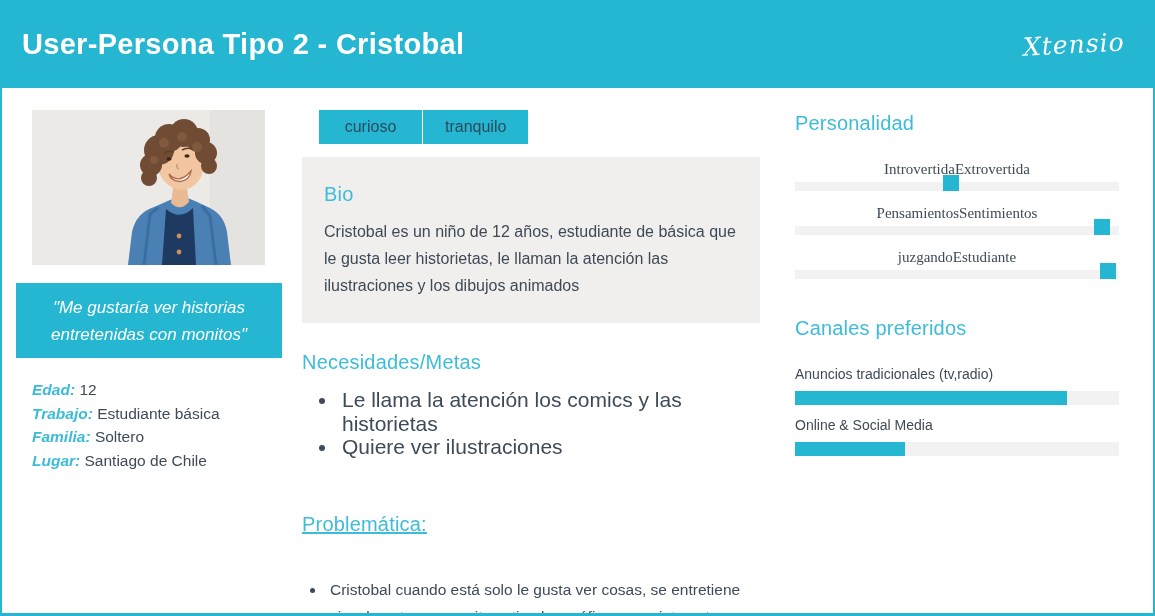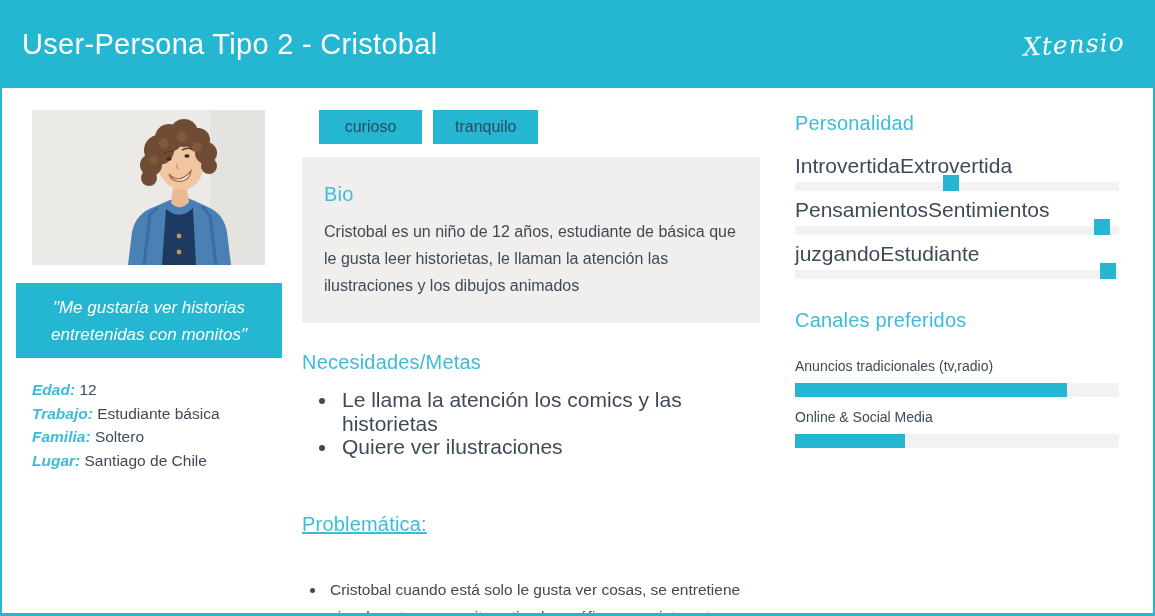--- a/index.html
+++ b/index.html
@@ -8,55 +8,55 @@
   }
   *{margin:0;padding:0;box-sizing:border-box;}
   html,body{background:#fff;}
   body{font-family:"Liberation Sans","DejaVu Sans",sans-serif;color:var(--text);}
   .card{position:relative;width:1155px;height:616px;background:#fff;
         border-left:2px solid var(--teal);border-right:2px solid var(--teal);
         border-bottom:3px solid var(--teal);overflow:hidden;}
   
   .header{position:absolute;left:-2px;top:0;width:1155px;height:88px;background:var(--teal);
           display:flex;align-items:center;justify-content:space-between;padding:0 30px 0 22px;}
-  .header h1{color:#fff;font-size:29px;font-weight:normal;letter-spacing:.3px;}
+  .header h1{color:#fff;font-size:29px;font-weight:bold;letter-spacing:.3px;}
   .logo{color:#fff;font-family:"DejaVu Serif",serif;font-style:italic;font-size:25px;
         transform:rotate(-3deg);letter-spacing:1px;}
   
   .col-left{position:absolute;left:14px;top:110px;width:266px;}
   .photo{width:233px;height:155px;margin-left:16px;display:block;}
   .quote{margin-top:18px;width:266px;min-height:75px;background:var(--teal);color:#fff;
          font-style:italic;font-size:17px;line-height:27px;text-align:center;
          display:flex;align-items:center;justify-content:center;padding:10px 14px;}
   .demos{margin:20px 0 0 16px;font-size:15.5px;line-height:23.5px;}
   .demos .lbl{color:var(--heading);font-weight:bold;font-style:italic;}
   
   .col-mid{position:absolute;left:300px;top:110px;width:458px;}
-  .tags{display:flex;gap:11px;margin-left:17px;}
+  .tags{display:flex;gap:1px;margin-left:17px;}
   .tag{background:var(--teal);color:var(--tagtext);font-size:16px;height:34px;
        display:inline-flex;align-items:center;justify-content:center;min-width:103px;padding:0 22px;}
   .bio-panel{margin-top:13px;background:var(--panel);padding:26px 18px 24px 22px;}
   h2{color:var(--heading);font-size:20px;font-weight:normal;letter-spacing:.2px;}
   .bio-panel h2{margin-bottom:12px;}
   .bio-text{font-size:16px;line-height:27px;}
   .needs-h{margin-top:28px;}
   ul.bullets{margin:14px 0 0 36px;font-size:21px;line-height:23.5px;}
   ul.bullets li{padding-left:4px;}
   .prob-h{margin-top:54px;text-decoration:underline;}
   ul.prob{margin:40px 0 0 24px;font-size:15.5px;line-height:27px;}
   ul.prob li{padding-left:4px;max-width:420px;}
   
   .col-right{position:absolute;left:793px;top:112px;width:324px;}
   .slider-row{margin-top:0;}
-  .slider-labels{display:flex;justify-content:flex-start;font-size:21px;height:18px;
-                 margin-bottom:4px;align-items:flex-end;}
+  .slider-labels{display:flex;justify-content:center;font-size:15px;height:18px;
+                 margin-bottom:4px;align-items:flex-end;font-family:Liberation Serif, serif;}
   .slider-track{position:relative;height:9px;background:var(--track);margin-bottom:13px;}
   .slider-handle{position:absolute;width:16px;height:16px;background:var(--teal);bottom:0;}
   .pers-h{margin-bottom:25px;}
-  .chan-h{margin-top:30px;margin-bottom:26px;}
+  .chan-h{margin-top:38px;margin-bottom:26px;}
   .bar-label{font-size:14px;margin-bottom:9px;}
   .bar-track{height:14px;background:var(--track);margin-bottom:12px;position:relative;}
   .bar-fill{height:14px;background:var(--teal);width:0;}
 </style>
 </head>
 <body>
 
 <div class="card">
 
   <div class="header">

